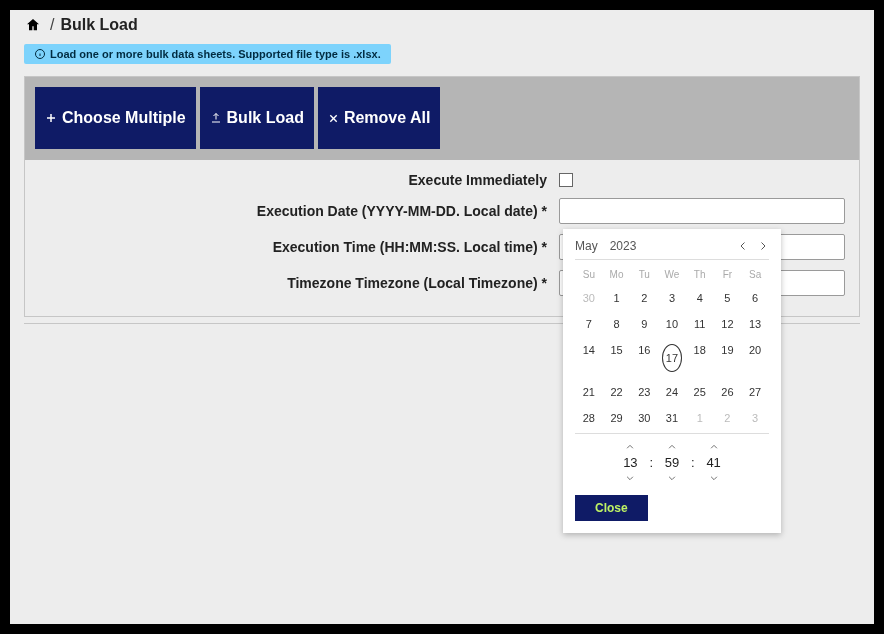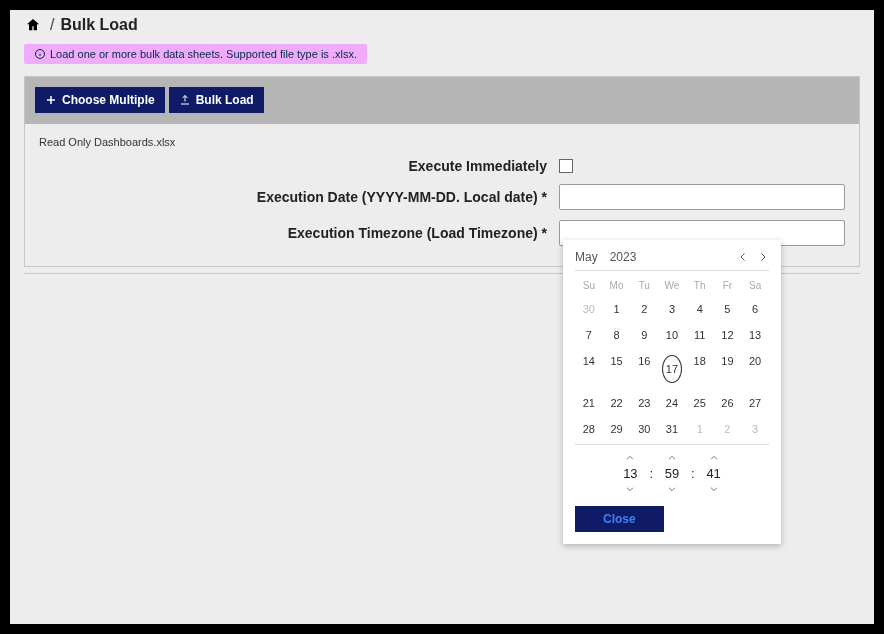--- a/index.html
+++ b/index.html
@@ -3,54 +3,54 @@
 <meta charset="utf-8">
 <style>
   * { box-sizing: border-box; margin: 0; padding: 0; }
   body { background: #000; font-family: Arial, Helvetica, sans-serif; font-size: 12px; color: #222; }
   .app { width: 884px; height: 634px; background: #000; padding: 10px; position: relative; }
   .window { width: 100%; height: 100%; background: #ededed; overflow: hidden; position: relative; }
   .header { display: flex; align-items: center; padding: 6px 14px 10px; font-size: 16px; font-weight: bold; }
   .home-icon { width: 18px; height: 16px; margin-right: 6px; }
   .slash { margin: 0 6px 0 2px; font-weight: normal; color: #444; }
   .content { padding: 0 14px; position: relative; }
-  .info-bar { display: inline-flex; align-items: center; background: #f0abfc; color: #002b40; padding: 4px 10px; border-radius: 2px; font-size: 11px; margin-bottom: 12px; }
+  .info-bar { display: inline-flex; align-items: center; background: #7dd3fc; color: #002b40; padding: 4px 10px; border-radius: 2px; font-size: 11px; margin-bottom: 12px; font-weight: bold; }
   .info-bar svg { margin-right: 4px; }
   .panel { border: 1px solid #c6c6c6; background: #ededed; }
   .toolbar { background: #b5b5b5; padding: 10px; display: flex; gap: 4px; border-bottom: 1px solid #b5b5b5; }
-  .btn { background: #0f1b66; color: #fff; border: none; padding: 6px 10px; font-size: 12px; font-weight: bold; display: inline-flex; align-items: center; gap: 5px; cursor: pointer; }
+  .btn { background: #0f1b66; color: #fff; border: none; padding: 22px 10px; font-size: 16px; font-weight: bold; display: inline-flex; align-items: center; gap: 5px; cursor: pointer; }
   .btn svg { flex-shrink: 0; }
   .file-box { padding: 12px 14px 10px; }
   .file-name { font-size: 11px; margin-bottom: 10px; color: #333; }
   .form-row { display: flex; align-items: center; margin-bottom: 10px; }
   .form-label { width: 520px; text-align: right; padding-right: 12px; font-size: 14px; font-weight: bold; }
   .form-input { flex: 1; }
   .text-input { width: 100%; height: 26px; border: 1px solid #9a9a9a; border-radius: 2px; padding: 0 6px; font-size: 12px; background:#fff; }
   .chk { width: 14px; height: 14px; border: 1px solid #666; background: #fff; }
   .dt-input { width: 140px; height: 26px; border: 1px solid #9a9a9a; border-radius: 2px; background:#fff; display:flex; align-items:center; justify-content:flex-end; padding:0 8px; }
   .hr { border-top: 1px solid #c6c6c6; margin-top: 6px; }
 
-  .datepicker { position: absolute; left: 553px; top: 196px; width: 218px; background: #fff; box-shadow: 0 2px 6px rgba(0,0,0,0.25); padding: 10px 12px 12px; font-size: 12px; }
+  .datepicker { position: absolute; left: 553px; top: 185px; width: 218px; background: #fff; box-shadow: 0 2px 6px rgba(0,0,0,0.25); padding: 10px 12px 12px; font-size: 12px; }
   .dp-head { display: flex; align-items: center; margin-bottom: 6px; }
   .dp-month { font-size: 12px; color: #555; }
   .dp-year { font-size: 12px; color: #555; margin-left: 12px; }
   .dp-nav { margin-left: auto; display: flex; gap: 8px; }
   .dp-nav svg { cursor: pointer; }
   .dp-sep { border-top: 1px solid #ddd; margin: 4px 0 6px; }
   .dp-grid { display: grid; grid-template-columns: repeat(7, 1fr); gap: 4px 0; text-align: center; }
   .dp-dow { font-size: 10px; color: #aaa; padding: 3px 0; }
   .dp-day { font-size: 11px; color: #333; padding: 5px 0; cursor:pointer; }
   .dp-day.muted { color: #bbb; }
   .dp-day.today span { display:inline-flex; align-items:center; justify-content:center; width:20px; height:28px; border:1.5px solid #333; border-radius:50%; }
   .dp-time { display:flex; justify-content:center; align-items:center; gap:0; margin-top:6px; }
   .tp-col { display:flex; flex-direction:column; align-items:center; width:34px; }
   .tp-col .arrow { height: 14px; display:flex; align-items:center; justify-content:center; cursor:pointer; }
   .tp-val { font-size: 13px; padding: 1px 0; }
   .tp-colon { padding: 0 2px; font-size: 13px; align-self:center; margin-top:0; }
-  .close-btn { margin-top: 10px; background: #0f1b66; color: #3b82f6; border: none; padding: 6px 28px; font-weight: bold; font-size: 12px; cursor: pointer; }
+  .close-btn { margin-top: 10px; background: #0f1b66; color: #bef264; border: none; padding: 6px 20px; font-weight: bold; font-size: 12px; cursor: pointer; }
 </style>
 </head>
 <body>
 
 <div class="app">
   <div class="window">
     <div class="header">
       <svg class="home-icon" viewBox="0 0 24 24" fill="#000">
           <path d="M12 3l9 8h-3v9h-5v-6h-2v6H6v-9H3z"></path>
         </svg>
@@ -78,37 +78,47 @@
             <span>Choose Multiple</span>
           </button>
           <button class="btn">
             <svg width="12" height="12" viewBox="0 0 24 24" fill="none" stroke="#fff" stroke-width="2">
                 <path d="M12 3v12"></path>
                 <path d="M7 8l5-5 5 5"></path>
                 <path d="M4 20h16"></path>
               </svg>
             <span>Bulk Load</span>
           </button>
+          <button class="btn">
+            <svg width="11" height="11" viewBox="0 0 24 24" fill="none" stroke="#fff" stroke-width="3">
+                <line x1="5" y1="5" x2="19" y2="19"></line>
+                <line x1="19" y1="5" x2="5" y2="19"></line>
+              </svg>
+            <span>Remove All</span>
+          </button>
         </div>
 
         <div class="file-box">
-          <div class="file-name">Read Only Dashboards.xlsx</div>
 
           <div class="form-row">
             <div class="form-label">Execute Immediately</div>
             <div class="form-input">
                 <div class="chk"></div>
               </div>
           </div>
           <div class="form-row">
             <div class="form-label">Execution Date (YYYY-MM-DD. Local date) *</div>
             <div class="form-input"><input class="text-input" value="" style=""></div>
           </div>
           <div class="form-row">
-            <div class="form-label">Execution Timezone (Load Timezone) *</div>
+            <div class="form-label">Execution Time (HH:MM:SS. Local time) *</div>
+            <div class="form-input"><input class="text-input" value="" style=""></div>
+          </div>
+          <div class="form-row">
+            <div class="form-label">Timezone Timezone (Local Timezone) *</div>
             <div class="form-input"><input class="text-input" value="" style=""></div>
           </div>
         </div>
       </div>
       <div class="hr"></div>
 
       
       <div class="datepicker">
         <div class="dp-head">
           <span class="dp-month">May</span>

